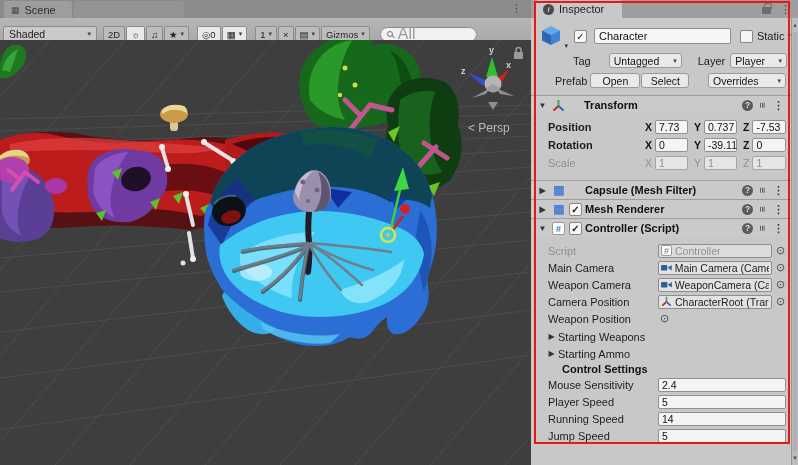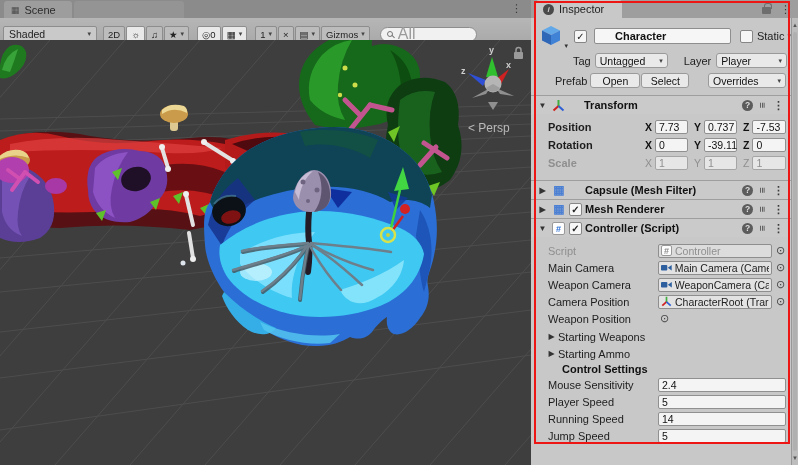--- a/index.html
+++ b/index.html
@@ -37,21 +37,21 @@
   .i-body{flex:1;display:flex;min-height:0}
   .i-content{width:260px;position:relative;overflow:hidden}
   .i-scroll{width:7px;background:#bdbdbd;border-left:1px solid #989898;position:relative;font-size:6px;color:#555}
   .i-scroll .up{position:absolute;top:4px;left:0;right:0;text-align:center}
   .i-scroll .dn{position:absolute;bottom:4px;left:0;right:0;text-align:center}
   .i-scroll .thumb{position:absolute;top:14px;bottom:14px;left:1px;right:1px;background:#b0b0b0;border-radius:2px}
 
   .hdr-block{padding:6px 0 5px 0}
   .hrow{display:flex;align-items:center;margin-bottom:5px}
   .cb{width:13px;height:13px;background:#f6f6f6;border:1px solid #868686;border-radius:2px;font-size:10px;line-height:11px;text-align:center;color:#222;flex:none}
-  .namefield{height:16px;background:#f6f6f6;border:1px solid #8e8e8e;border-radius:2px;display:flex;align-items:center;padding:0 20px;font-weight:bold;color:#111}
+  .namefield{height:16px;background:#f6f6f6;border:1px solid #8e8e8e;border-radius:2px;display:flex;align-items:center;padding:0 4px;font-weight:normal;color:#111}
   .dd{height:15px;background:#e9e9e9;border:1px solid #9a9a9a;border-radius:3px;display:flex;align-items:center;justify-content:space-between;padding:0 4px;font-size:10.5px;color:#111}
   .dd .caret{font-size:7px;color:#444}
   .btn{height:15px;background:#e9e9e9;border:1px solid #9a9a9a;border-radius:3px;font-size:10.5px;display:flex;align-items:center;justify-content:center;color:#111}
   .cubewrap{position:relative;margin-left:9px;flex:none}
   .cubecaret{position:absolute;right:-6px;bottom:-2px;font-size:7px;color:#333}
 
   .chdr{display:flex;align-items:center;gap:3px;height:19px;border-top:1px solid #9e9e9e;background:#cacaca;padding:0 5px;font-weight:bold;color:#111}
   .fold{width:13px;font-size:8px;color:#333;text-align:center;flex:none}
   .chdr .grow{flex:1}
   .help-badge{width:11px;height:11px;border-radius:50%;background:#5c5c5c;color:#ddd;font-size:8.5px;font-weight:bold;text-align:center;line-height:11px;flex:none}
@@ -64,21 +64,21 @@
   .lbl{width:110px;color:#1d1d1d;flex:none}
   .lbl.dis{color:#8f8f8f}
   .field{flex:1;height:14px;background:#f4f4f4;border:1px solid #909090;border-radius:2px;padding:0 3px;display:flex;align-items:center;color:#111;font-size:10.5px;margin-right:5px;min-width:0}
   .ofield{flex:1;height:14px;background:#e2e2e2;border:1px solid #8e8e8e;border-radius:2px;padding:0 2px;display:flex;align-items:center;gap:3px;color:#222;font-size:10.5px;margin-right:2px;min-width:0;overflow:hidden;white-space:nowrap}
   .ofield.dis{color:#8f8f8f;background:#dcdcdc}
   .ofield .otext{overflow:hidden;white-space:nowrap}
   .picker{width:13px;color:#444;font-size:11px;text-align:center;margin-right:4px;flex:none}
 
   .vec-row{display:flex;padding-left:17px;margin-bottom:3px;align-items:center;height:15px}
   .vec-row .vlbl{width:97px;flex:none;color:#1d1d1d;font-weight:bold}
-  .vec-row.disabled .vlbl{color:#8f8f8f;font-weight:bold}
+  .vec-row.disabled .vlbl{color:#8f8f8f;font-weight:normal}
   .axes{flex:1;display:flex;gap:6px;margin-right:5px}
   .axis{flex:1;display:flex;align-items:center;gap:3px;min-width:0}
   .axis .al{font-size:10.5px;color:#111;font-weight:bold}
   .axis .field{margin-right:0}
   .vec-row.disabled .al{color:#8f8f8f;font-weight:normal}
   .vec-row.disabled .field{color:#8f8f8f;background:#e6e6e6;border-color:#a5a5a5}
 
   .foldrow{display:flex;align-items:center;padding-left:14px;height:15px;margin-bottom:2px;color:#1d1d1d}
   .settings-title{padding-left:31px;font-weight:bold;color:#111;margin-bottom:2px}
 </style>
@@ -362,21 +362,21 @@
               <span class="cubecaret">▾</span>
             </span>
             <span class="cb" style="margin-left:12px">✓</span>
             <div class="namefield" style="margin-left:7px;width:143px">Character</div>
             <span class="cb" style="margin-left:9px;color:transparent"></span>
             <span style="margin-left:4px">Static</span>
             <span style="margin-left:3px;font-size:7px;color:#444">▾</span>
           </div>
           <div class="hrow" style="padding-left:42px">
             <span>Tag</span>
-            <div class="dd" style="width:73px;margin-left:4px">
+            <div class="dd" style="width:73px;margin-left:18px">
               <span>Untagged</span>
               <span class="caret">▾</span>
             </div>
             <span style="margin-left:16px">Layer</span>
             <div class="dd" style="flex:1;margin-left:5px;margin-right:4px">
               <span>Player</span>
               <span class="caret">▾</span>
             </div>
           </div>
           <div class="hrow" style="padding-left:24px;margin-bottom:2px">

